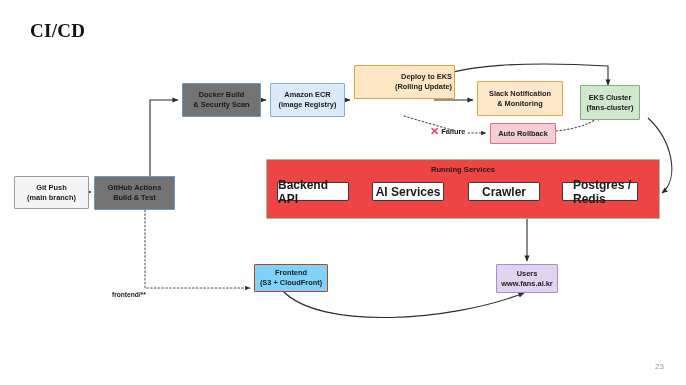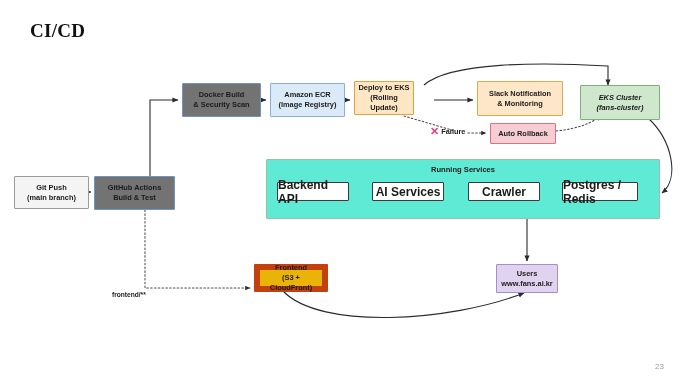--- a/index.html
+++ b/index.html
@@ -56,26 +56,26 @@
     padding: 1px 2px;
   }
   .node .l2 { font-weight: bold; }
   .n-gray   { background:#f4f4f4; border:1px solid #9b9b9b; }
   .n-blue   { background:#737373; border:1px solid #6f95c4; }
   .n-blue2  { background:#dbeaf9; border:1px solid #8aaed6; }
   .n-orange { background:#fce6c4; border:1px solid #e0a33c; }
   .n-orange2{ background:#fde7c8; border:1px solid #e2a94a; }
   .n-green  { background:#cfe7cd; border:1px solid #7fb07c; }
   .n-pink   { background:#f6cdd2; border:1px solid #d9737f; }
-  .n-yellow { background:#eab308; border:6px solid #c2410c; }
+  .n-yellow { background:#7dd3fc; border:1px solid #c2410c; }
   .n-purple { background:#e0d3ef; border:1px solid #a98ccb; }
 
   #services-group {
     position: absolute;
-    background: #5eead4;
+    background: #ef4444;
     border: 1px solid #9ac397;
     border-radius: 1px;
   }
   #services-title {
     position: absolute;
     left: 0; right: 0;
     top: 5px;
     text-align: center;
     font-size: 7.6px;
     font-weight: bold;
@@ -179,31 +179,31 @@
   <div class="node n-blue" style="left:182px; top:83px; width:79px; height:34px;">
     <span>Docker Build</span>
     <span class="l2">&amp; Security Scan</span>
   </div>
 
   <div class="node n-blue2" style="left:270px; top:83px; width:75px; height:34px;">
     <span>Amazon ECR</span>
     <span class="l2">(Image Registry)</span>
   </div>
 
-  <div class="node n-orange" style="left:354px; top:81px; width:60px; height:34px;">
+  <div class="node n-orange" style="left:354px; top:65px; width:101px; height:34px;align-items:flex-end;">
     <span>Deploy to EKS</span>
     <span class="l2">(Rolling Update)</span>
   </div>
 
   <div class="node n-orange2" style="left:477px; top:81px; width:86px; height:35px;">
     <span>Slack Notification</span>
     <span class="l2">&amp; Monitoring</span>
   </div>
 
-  <div class="node n-green" style="left:580px; top:85px; width:80px; height:35px;font-style:italic;">
+  <div class="node n-green" style="left:580px; top:85px; width:60px; height:35px;">
     <span>EKS Cluster</span>
     <span class="l2">(fans-cluster)</span>
   </div>
 
   <div class="node n-pink" style="left:490px; top:123px; width:66px; height:21px;">
     <span>Auto Rollback</span>
   </div>
 
   <div class="node n-yellow" style="left:254px; top:264px; width:74px; height:28px;">
     <span>Frontend</span>
@@ -221,21 +221,21 @@
 
   <div class="svc" style="left:277px; top:182px; width:72px; height:19px;">
     <span>Backend API</span>
   </div>
   <div class="svc" style="left:372px; top:182px; width:72px; height:19px;">
     <span>AI Services</span>
   </div>
   <div class="svc" style="left:468px; top:182px; width:72px; height:19px;">
     <span>Crawler</span>
   </div>
-  <div class="svc" style="left:562px; top:182px; width:76px; height:19px;">
+  <div class="svc" style="left:562px; top:182px; width:76px; height:19px;padding-left:10px;">
     <span>Postgres / Redis</span>
   </div>
 
   <div id="failure-label" style="left:430px; top:126px;">
     <span id="failure-x">✕</span>
     <span>Failure</span>
   </div>
 
   <div id="frontend-pattern-label" style="left:112px; top:291px;">frontend/**</div>
 

